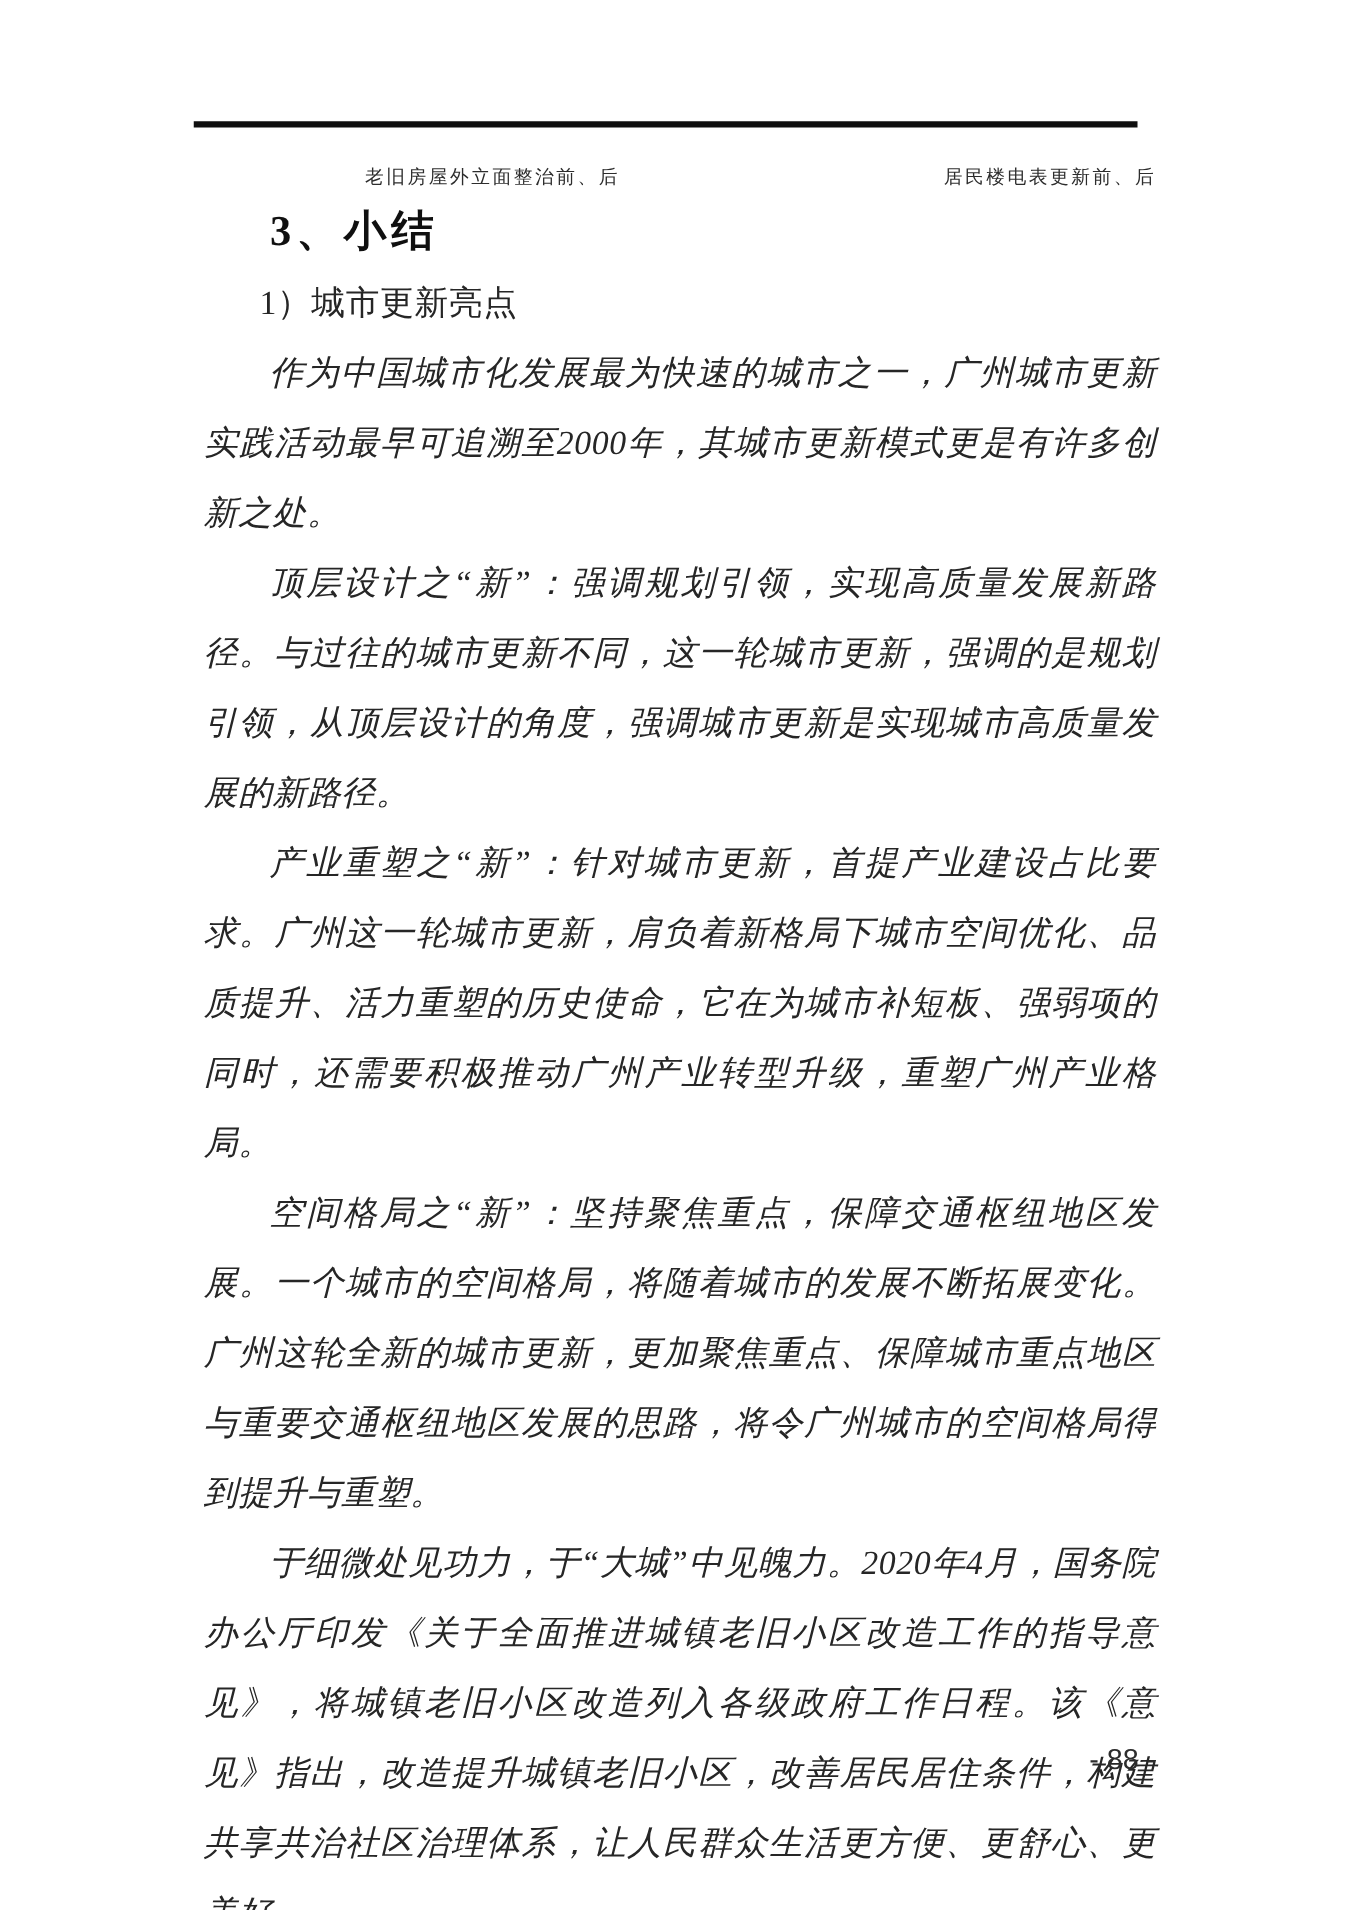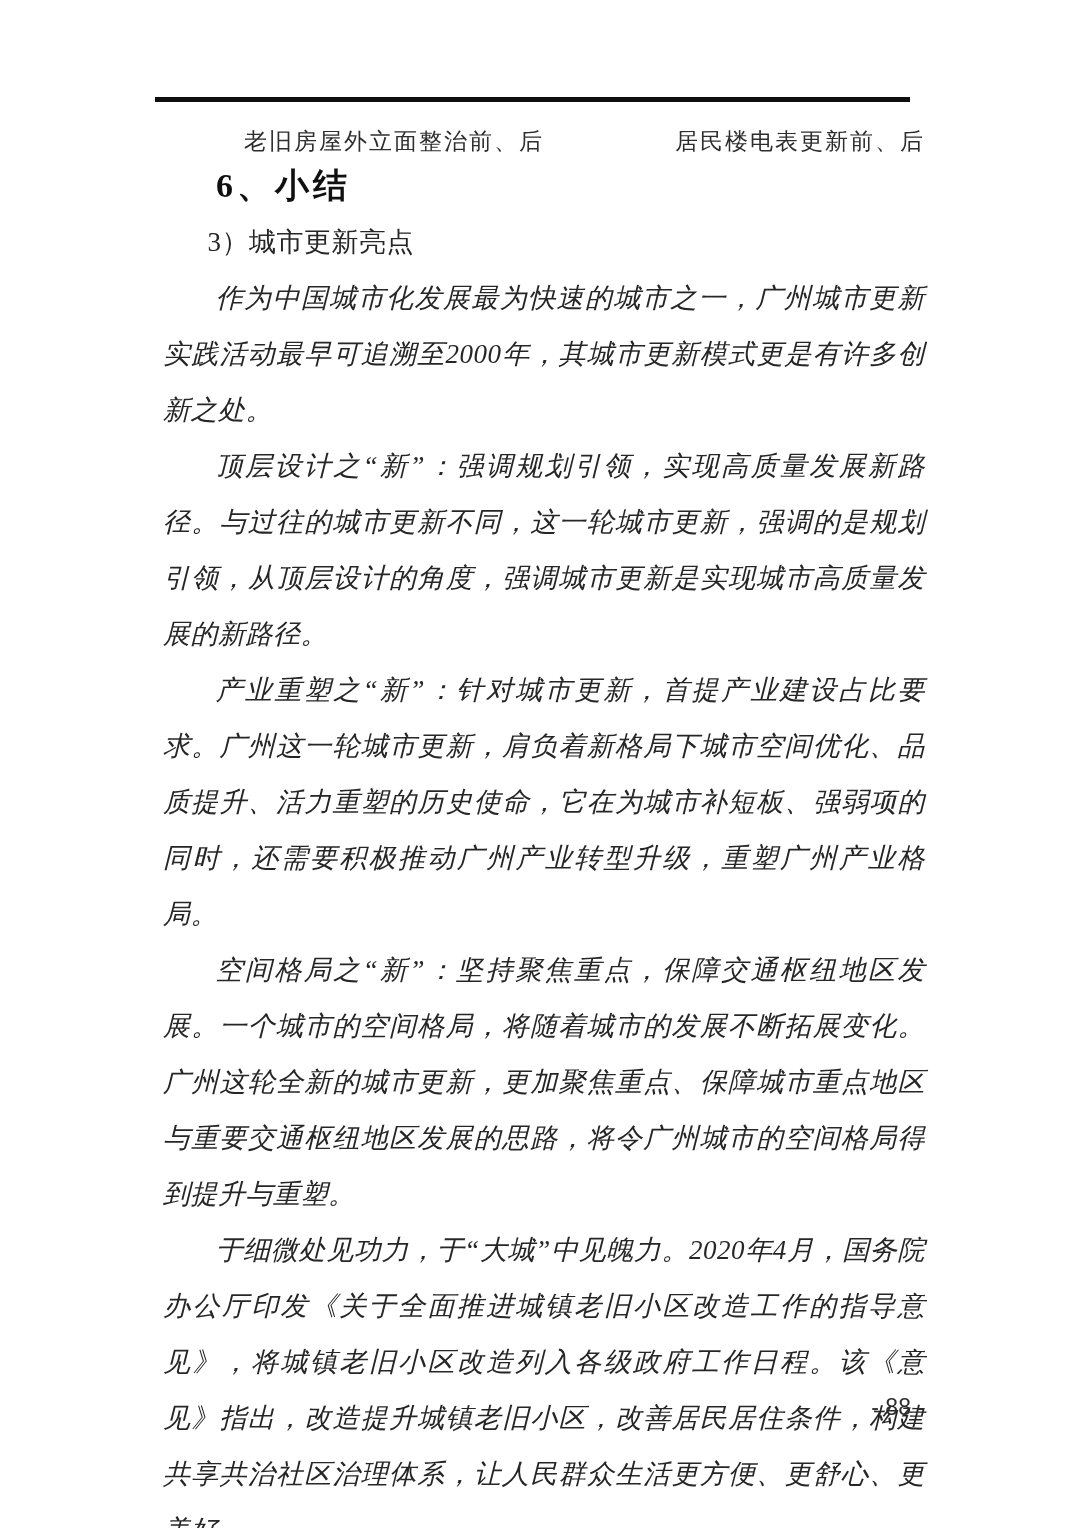--- a/index.html
+++ b/index.html
@@ -27,21 +27,21 @@
   .captions-row {
     position: absolute;
     left: 163px;
     top: 126px;
     width: 762px;
     display: flex;
   }
   .caption {
     flex: 1;
     text-align: center;
-    font-size: 23px;
+    font-size: 15px;
     line-height: 32px;
     color: #2d2d2d;
     letter-spacing: 2px;
     white-space: nowrap;
   }
   .caption.cap-left { padding-left: 66px; }
   .caption.cap-right { padding-left: 36px; text-align: right; }
   .section-heading {
     position: absolute;
     left: 216px;
@@ -93,24 +93,24 @@
 
 <div class="page">
 
   <div class="figure-divider"></div>
 
   <div class="captions-row">
     <span class="caption cap-left">老旧房屋外立面整治前、后</span>
     <span class="caption cap-right">居民楼电表更新前、后</span>
   </div>
 
-  <h2 class="section-heading">6、小结</h2>
+  <h2 class="section-heading">3、小结</h2>
 
   <div class="body-text">
-    <p class="subheading">3）城市更新亮点</p>
+    <p class="subheading">1）城市更新亮点</p>
     <p class="para">作为中国城市化发展最为快速的城市之一，广州城市更新实践活动最早可追溯至2000年，其城市更新模式更是有许多创新之处。</p>
     <p class="para">顶层设计之“新”：强调规划引领，实现高质量发展新路径。与过往的城市更新不同，这一轮城市更新，强调的是规划引领，从顶层设计的角度，强调城市更新是实现城市高质量发展的新路径。</p>
     <p class="para">产业重塑之“新”：针对城市更新，首提产业建设占比要求。广州这一轮城市更新，肩负着新格局下城市空间优化、品质提升、活力重塑的历史使命，它在为城市补短板、强弱项的同时，还需要积极推动广州产业转型升级，重塑广州产业格局。</p>
     <p class="para">空间格局之“新”：坚持聚焦重点，保障交通枢纽地区发展。一个城市的空间格局，将随着城市的发展不断拓展变化。广州这轮全新的城市更新，更加聚焦重点、保障城市重点地区与重要交通枢纽地区发展的思路，将令广州城市的空间格局得到提升与重塑。</p>
     <p class="para">于细微处见功力，于“大城”中见魄力。2020年4月，国务院办公厅印发《关于全面推进城镇老旧小区改造工作的指导意见》，将城镇老旧小区改造列入各级政府工作日程。该《意见》指出，改造提升城镇老旧小区，改善居民居住条件，构建共享共治社区治理体系，让人民群众生活更方便、更舒心、更美好。</p>
 
   </div>
 
   <div class="page-footer">
     <span>- 88 -</span>

